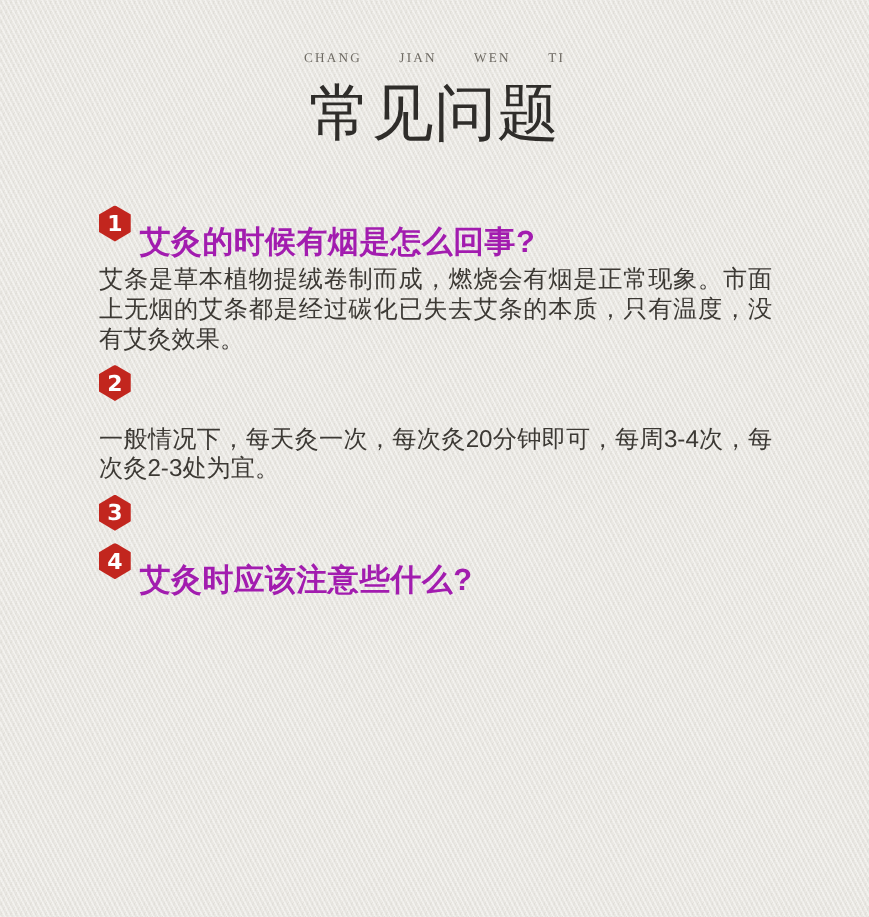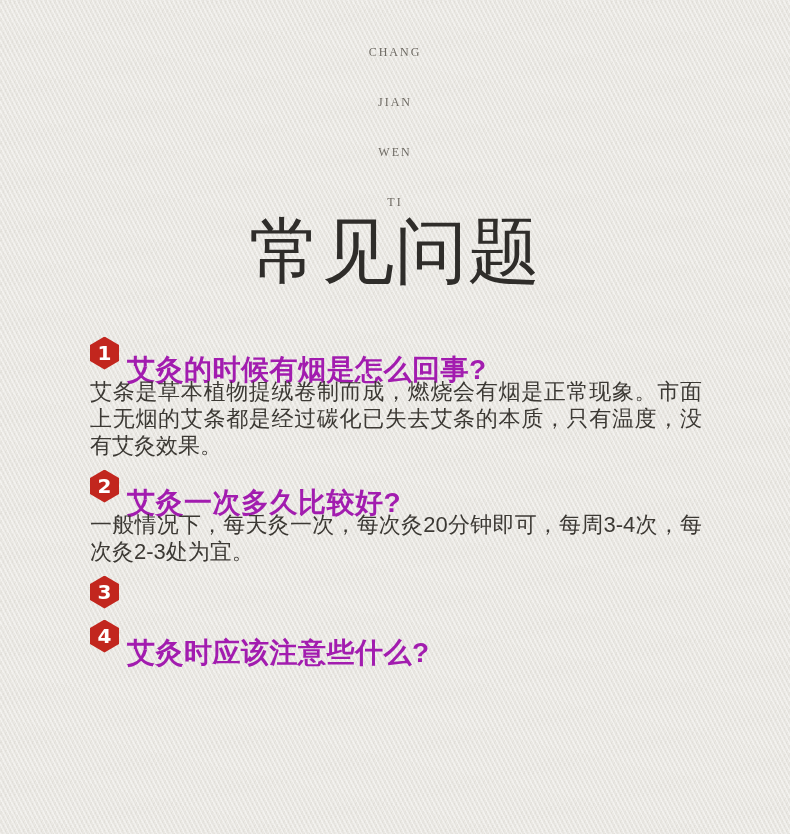--- a/index.html
+++ b/index.html
@@ -15,27 +15,26 @@
   }
   .page{ width:790px; height:834px; position:relative; }
 
   
   .header{ padding-top:44px; text-align:center; }
   .pinyin-row{
     display:flex; justify-content:center; gap:34px;
     font-family:"Liberation Serif","DejaVu Serif",serif;
     font-size:12px; letter-spacing:2px; color:#6e6a63;
     line-height:16px;
-    flex-direction:column;
   }
   .main-title{
     margin-top:5px;
-    font-family:Liberation Serif, serif;
+    font-family:Liberation Sans, sans-serif;
     font-weight:500;
-    font-size:72px; line-height:75px;
+    font-size:56px; line-height:75px;
     color:#2f2d2a;
     letter-spacing:1px;
   }
 
   
   .faq{ width:612px; margin:46px 0 0 90px; }
   .faq-item{ margin-bottom:10px; }
   .q-row{ display:flex; align-items:center; gap:8px; height:34px; }
   .badge{
     width:29px; height:33px; flex:0 0 29px;
@@ -44,21 +43,21 @@
     color:#ffffff;
     display:flex; align-items:center; justify-content:center;
     font-size:20px; font-weight:bold;
     font-family:"DejaVu Sans","Liberation Sans",sans-serif;
   }
   .q-text{
     font-size:28px; font-weight:bold; color:#a21caf;
     line-height:34px; letter-spacing:0.5px; white-space:nowrap;margin-top:34px;
   }
   .answer{
-    margin-top:8px;
+    margin-top:20px;
     font-size:22px; line-height:27px;
     color:#3c3934;
     text-align:justify;
     text-justify:inter-ideograph;
   }
 </style>
 </head>
 <body>
 
 <div class="page">
@@ -79,21 +78,20 @@
       <div class="q-row">
         <span class="badge">1</span>
         <span class="q-text">艾灸的时候有烟是怎么回事?</span>
       </div>
       <div class="answer">艾条是草本植物提绒卷制而成，燃烧会有烟是正常现象。市面上无烟的艾条都是经过碳化已失去艾条的本质，只有温度，没有艾灸效果。</div>
     </div>
 
     <div class="faq-item">
       <div class="q-row">
         <span class="badge">2</span>
-        <span class="q-text">艾灸一次多久比较好?</span>
       </div>
       <div class="answer">一般情况下，每天灸一次，每次灸20分钟即可，每周3-4次，每次灸2-3处为宜。</div>
     </div>
 
     <div class="faq-item">
       <div class="q-row">
         <span class="badge">3</span>
       </div>
     </div>
 

